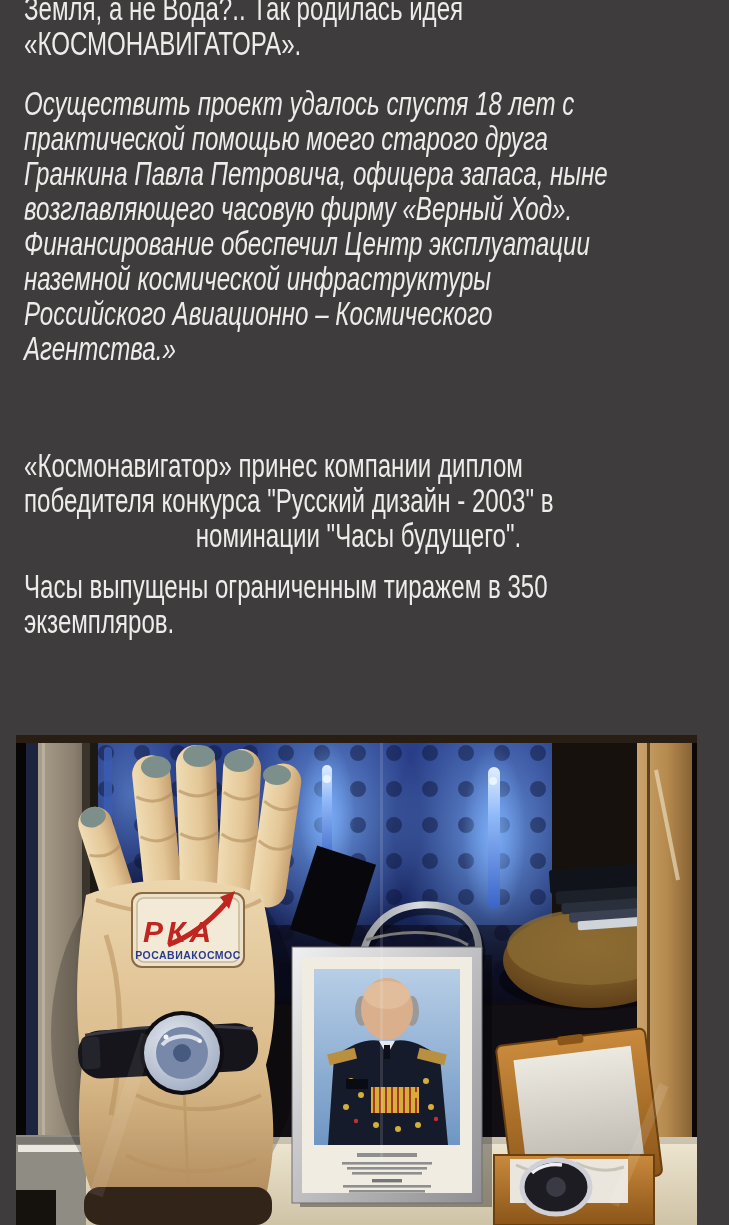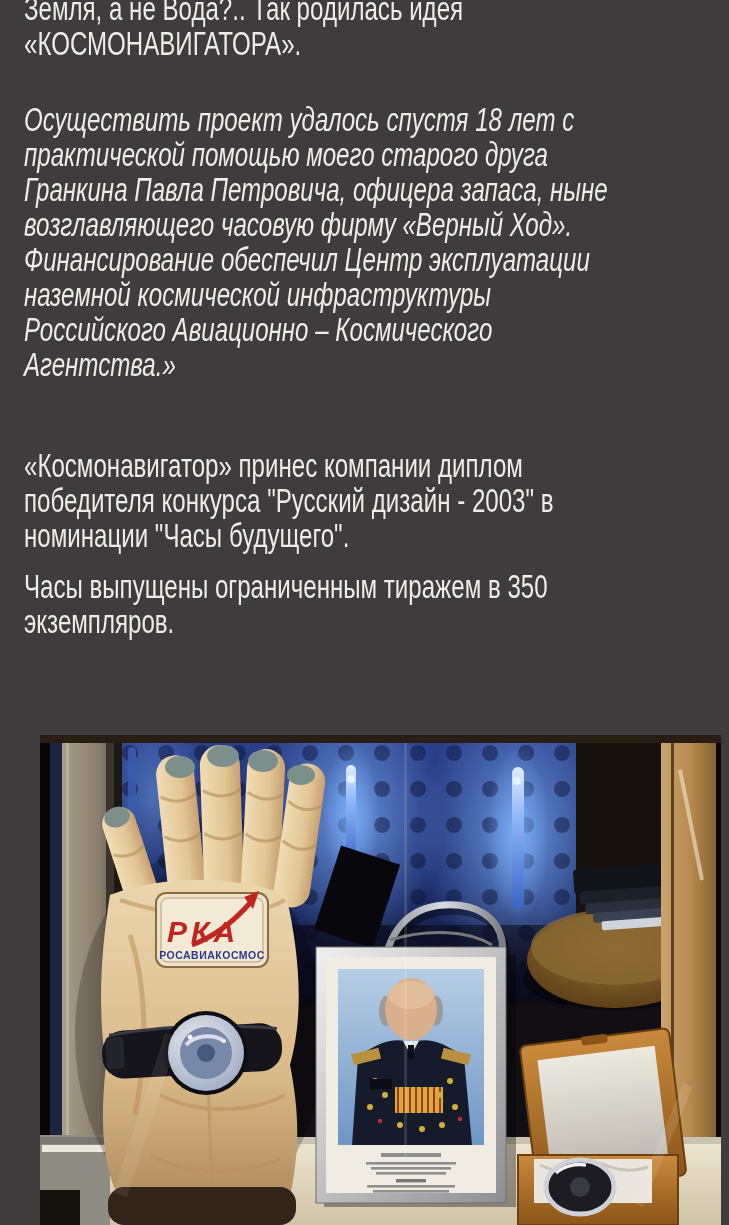--- a/index.html
+++ b/index.html
@@ -16,25 +16,25 @@
   }
   .line{
     font-size:33px;
     line-height:35px;
     white-space:nowrap;
     transform:scaleX(0.73);
     transform-origin:0 50%;
   }
   .quote .line{font-style:italic;}
   #heading{top:-9px;}
-  #quote{top:102px;}
-  #award{top:448px;}
+  #quote{top:86px;}
+  #award{top:448px;text-align:right;}
   #edition{top:569px;}
   #photo-wrap{
-    position:absolute;left:40px;top:735px;width:681px;height:367px;
+    position:absolute;left:16px;top:735px;width:681px;height:367px;
   }
   #photo-wrap svg{display:block;}
 </style>
 </head>
 <body>
 
 <div id="heading" class="textblock">
   <div class="line">Земля, а не Вода?.. Так родилась идея</div>
   <div class="line">«КОСМОНАВИГАТОРА».</div>
 </div>

